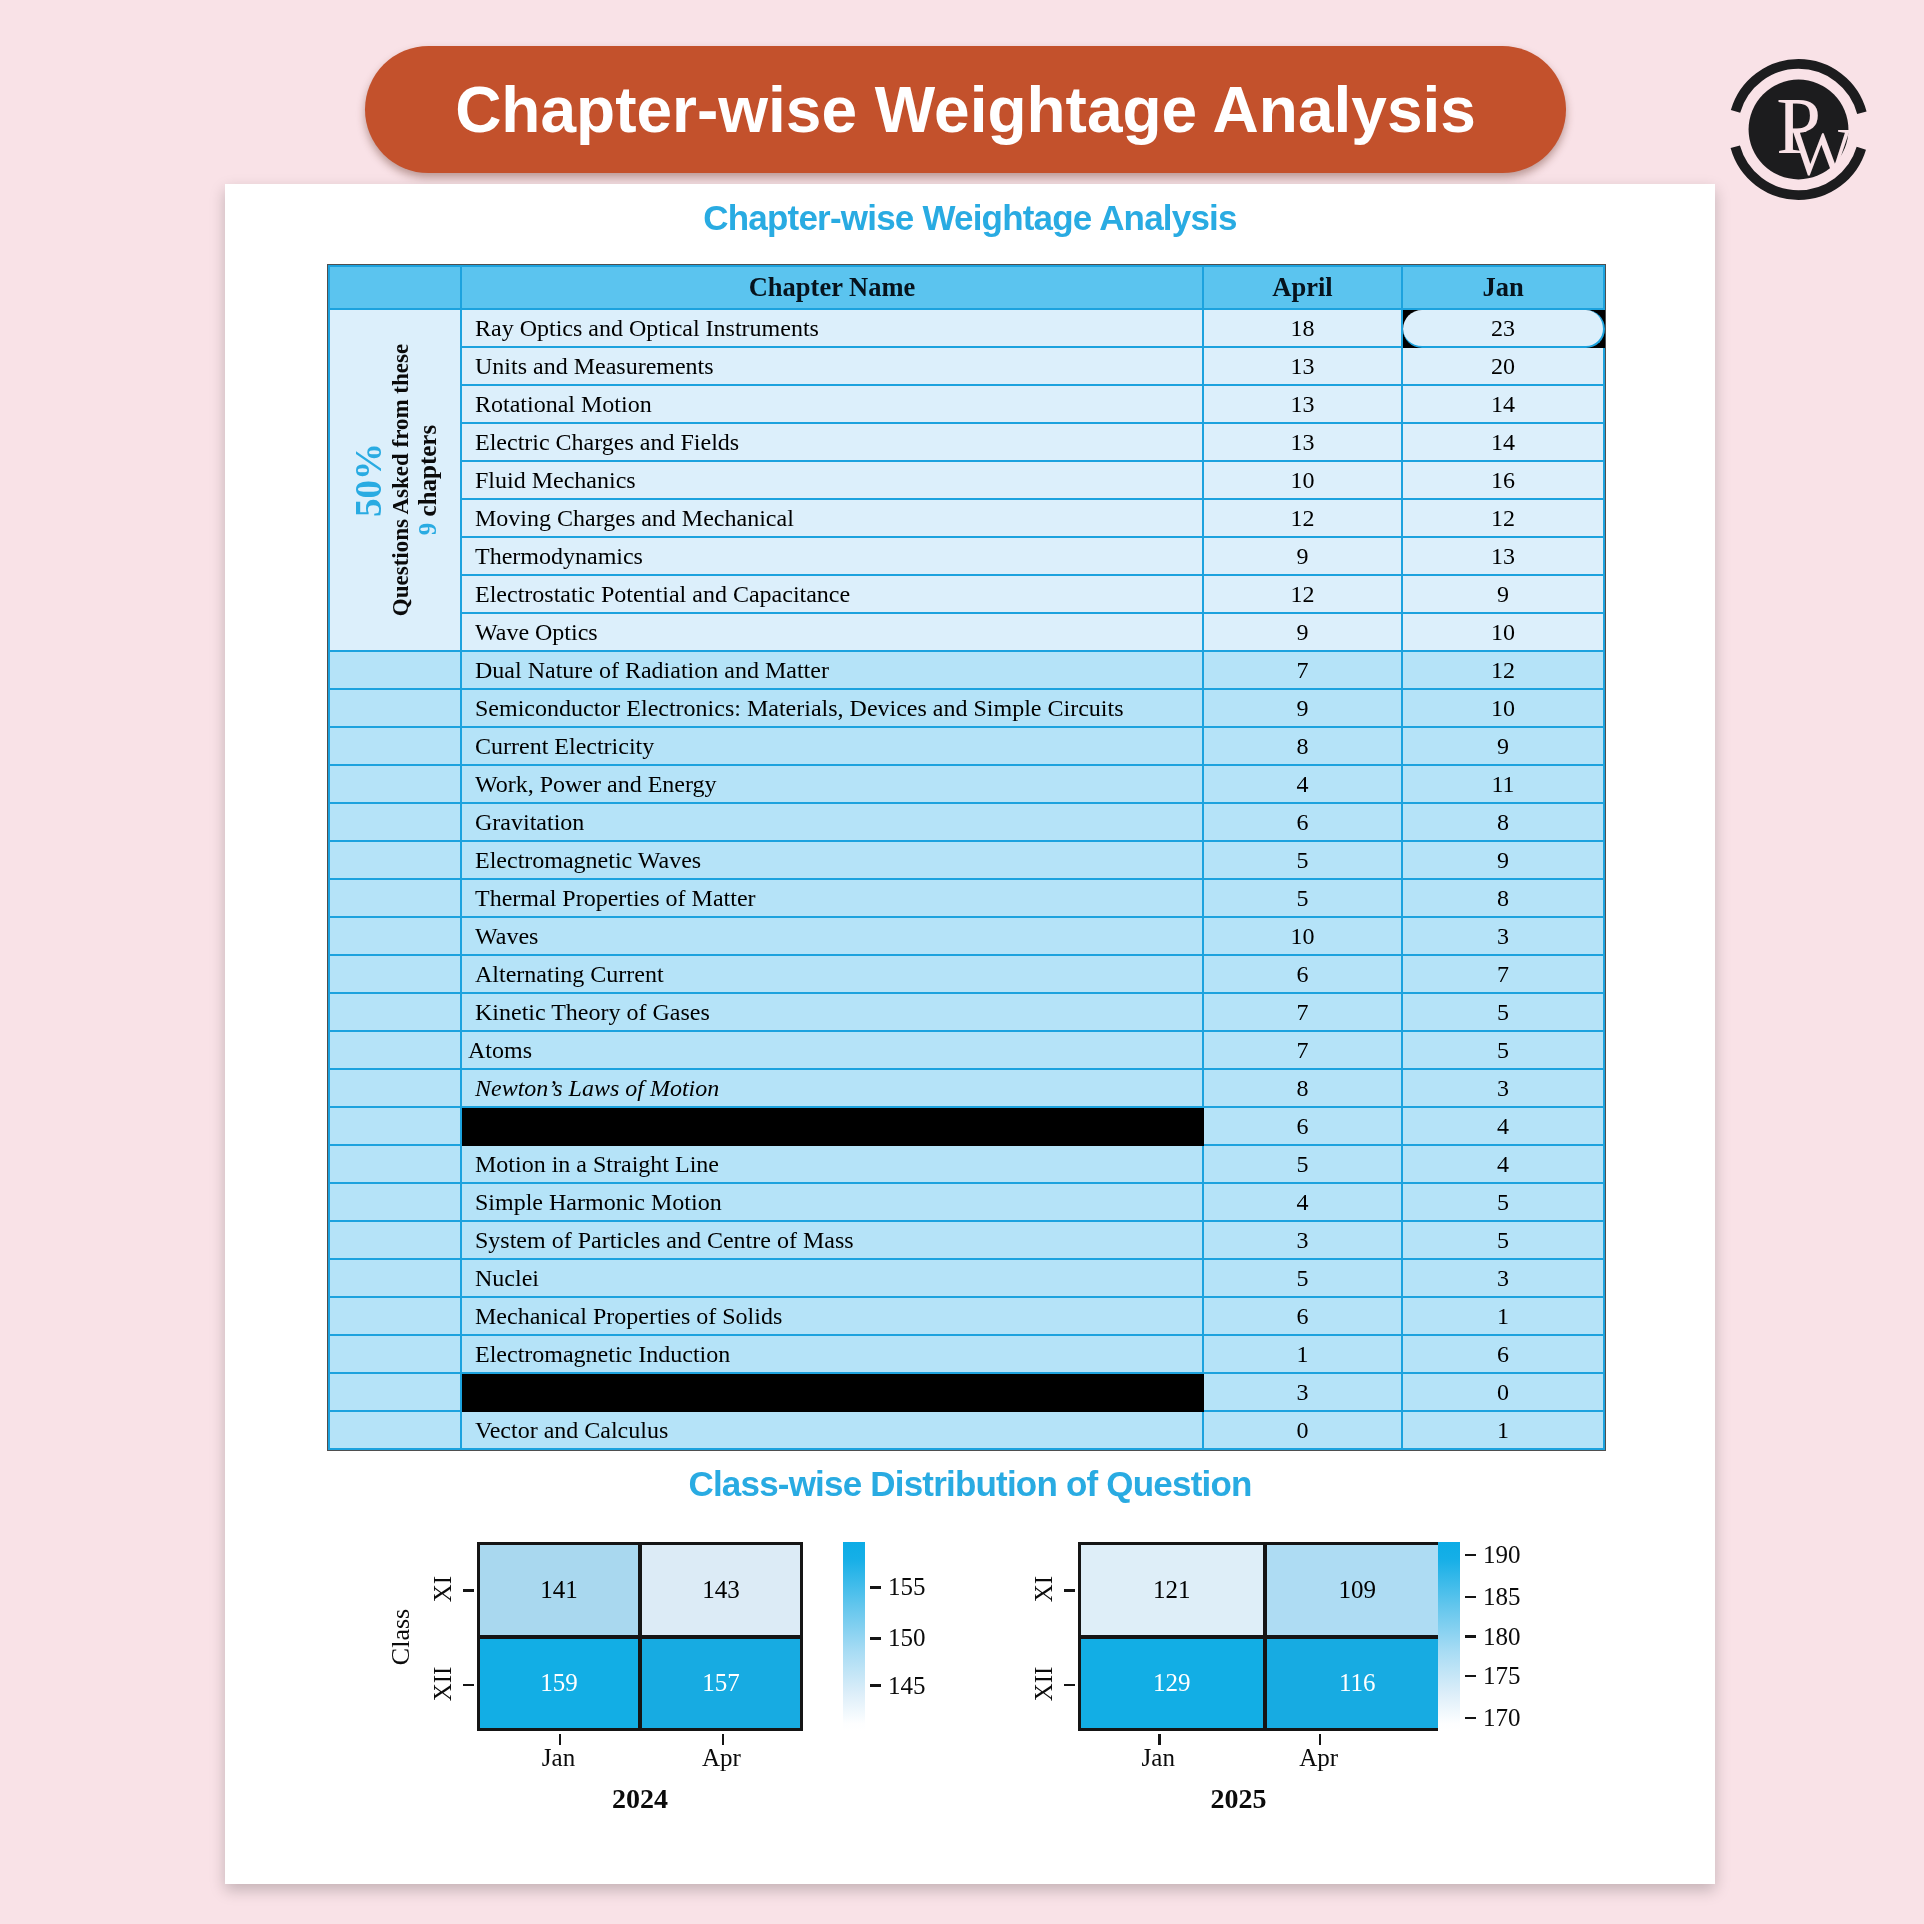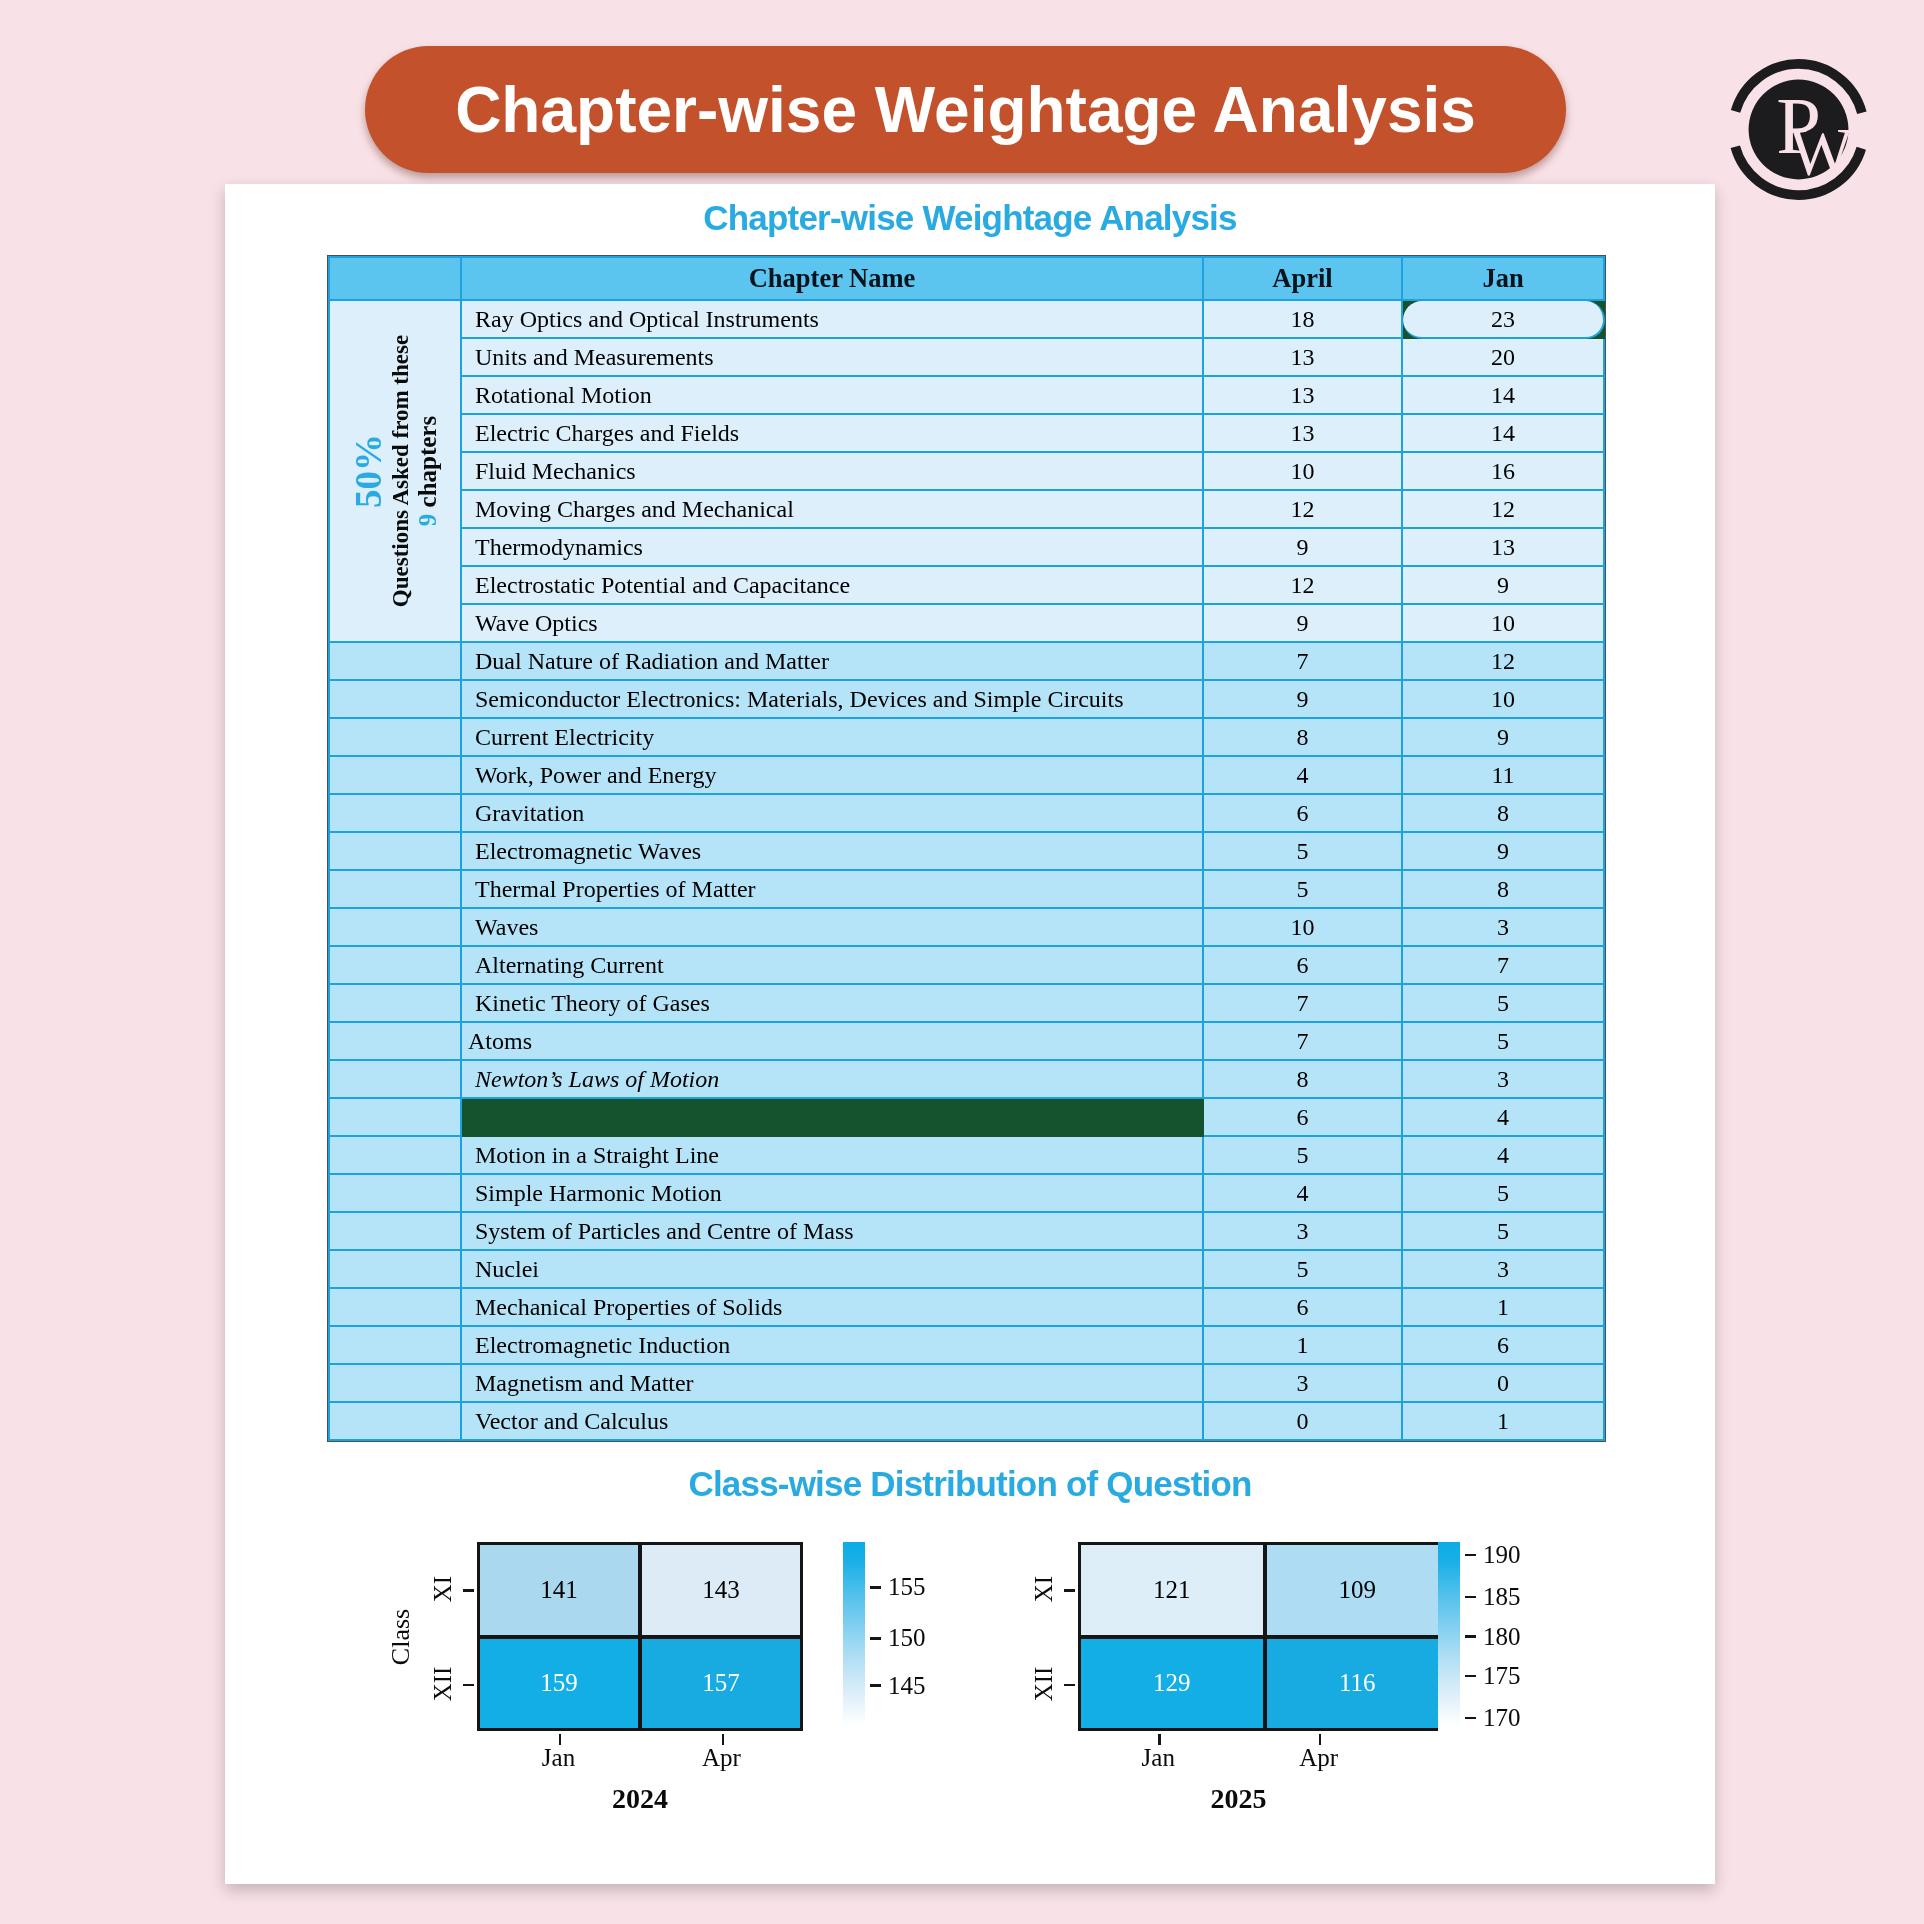--- a/index.html
+++ b/index.html
@@ -27,28 +27,28 @@
   }
   .section-title{
     position:absolute;left:0;width:100%;text-align:center;
     font-family:"Liberation Sans",sans-serif;font-weight:bold;
     font-size:35px;color:var(--accent,#29ABE2);letter-spacing:-0.8px;
   }
   .t-title{top:14.4px;}
   .d-title{top:1280px;}
   
   .wtable{
-    position:absolute;left:103px;top:72px;width:1275px;
+    position:absolute;left:103px;top:81px;width:1275px;
     display:grid;
     grid-template-columns:132px 742px 199px 202px;
     grid-template-rows:43px repeat(30,38px);
     border-top:2.4px solid var(--table-border,#1CA2DE);
     border-left:2.4px solid var(--table-border,#1CA2DE);
     outline:1.6px solid #4F4F4F;
-    background:#14532d;
+    background:#000000;
   }
   .tcell{
     border-right:2.4px solid var(--table-border,#1CA2DE);
     border-bottom:2.4px solid var(--table-border,#1CA2DE);
     box-sizing:border-box;display:flex;align-items:center;
     font-size:24px;color:#000;overflow:hidden;
   }
   .hcell{
     background:var(--header-bg,#5BC4EF);justify-content:center;
     font-weight:bold;font-size:26.5px;color:#06131d;
@@ -242,21 +242,20 @@
       <div class="tcell num-cell dark" style="grid-area: 27 / 4;">3</div>
       <div class="tcell dark" style="grid-area: 28 / 1;"></div>
       <div class="tcell name-cell dark" style="grid-area: 28 / 2;">Mechanical Properties of Solids</div>
       <div class="tcell num-cell dark" style="grid-area: 28 / 3;">6</div>
       <div class="tcell num-cell dark" style="grid-area: 28 / 4;">1</div>
       <div class="tcell dark" style="grid-area: 29 / 1;"></div>
       <div class="tcell name-cell dark" style="grid-area: 29 / 2;">Electromagnetic Induction</div>
       <div class="tcell num-cell dark" style="grid-area: 29 / 3;">1</div>
       <div class="tcell num-cell dark" style="grid-area: 29 / 4;">6</div>
       <div class="tcell dark" style="grid-area: 30 / 1;"></div>
-      <div class="tcell name-cell dark" style="grid-area: 30 / 2;">Magnetism and Matter</div>
       <div class="tcell num-cell dark" style="grid-area: 30 / 3;">3</div>
       <div class="tcell num-cell dark" style="grid-area: 30 / 4;">0</div>
       <div class="tcell dark" style="grid-area: 31 / 1;"></div>
       <div class="tcell name-cell dark" style="grid-area: 31 / 2;">Vector and Calculus</div>
       <div class="tcell num-cell dark" style="grid-area: 31 / 3;">0</div>
       <div class="tcell num-cell dark" style="grid-area: 31 / 4;">1</div>
     </div>
 
   <div class="section-title d-title">Class-wise Distribution of Question</div>
 

